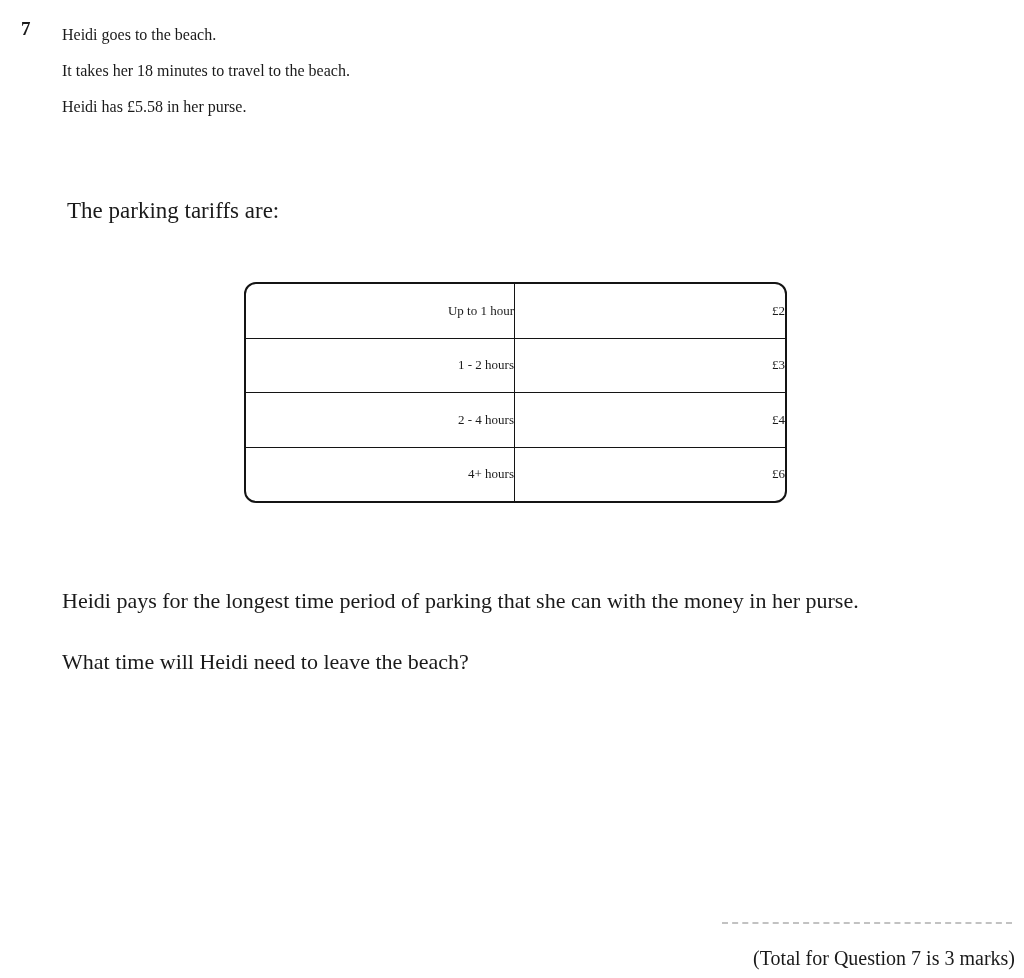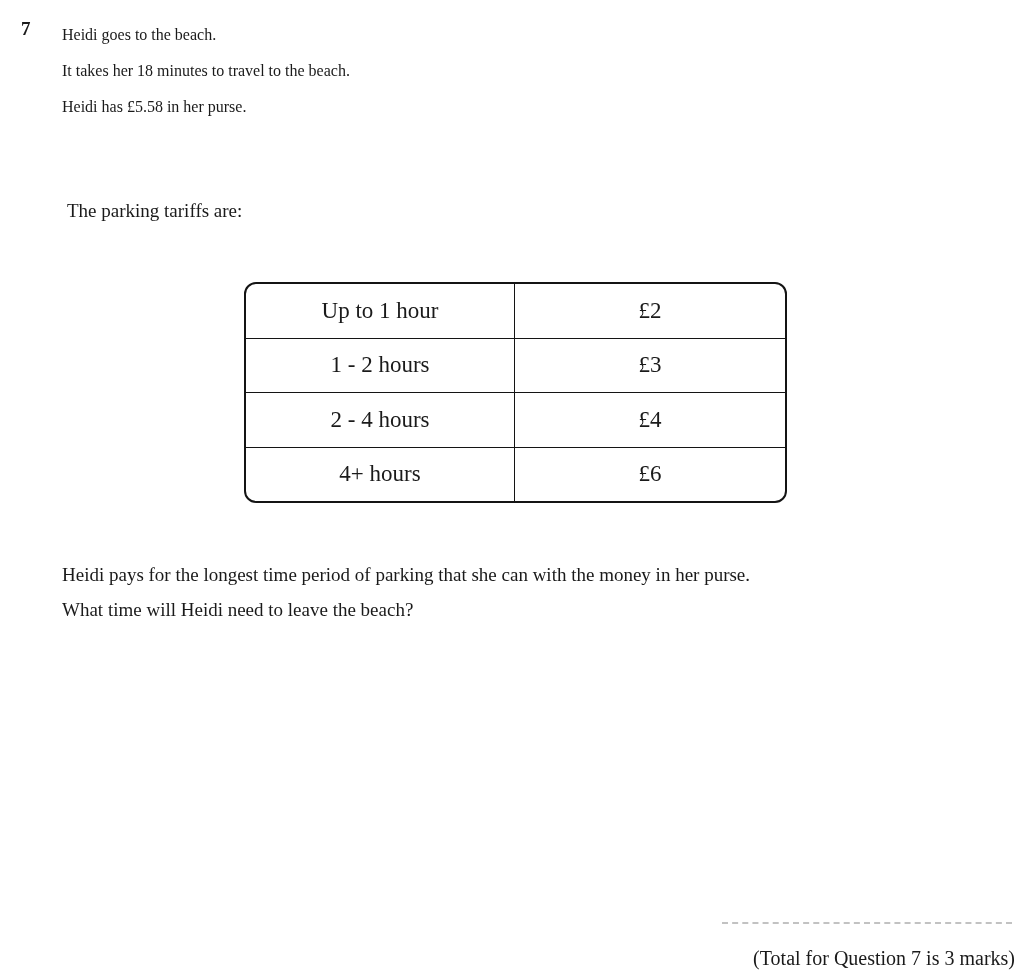--- a/index.html
+++ b/index.html
@@ -39,21 +39,21 @@
   .stem-line {
     font-size: 16px;
     line-height: 36px;
     white-space: nowrap;
   }
 
   .tariff-intro {
     position: absolute;
     left: 67px;
     top: 197px;
-    font-size: 19px;
+    font-size: 23px;
     line-height: 28px;
     white-space: nowrap;
   }
 
   
   .tariff-table-wrap {
     position: absolute;
     left: 244px;
     top: 282px;
     width: 542px;
@@ -63,22 +63,22 @@
     width: 542px;
     height: 214px;
     border-collapse: separate;
     border-spacing: 0;
     border: 2.2px solid #141414;
     border-radius: 12px;
     table-layout: fixed;
     background: #ffffff;
   }
   table.tariff td {
-    font-size: 23px;
-    text-align: center;
+    font-size: 13px;
+    text-align: right;
     vertical-align: middle;
     height: 53.5px;
     padding: 0;
   }
   table.tariff tr td.period {
     width: 268px;
     border-right: 1.7px solid #141414;
   }
   table.tariff tr td.price {
     width: 270px;
@@ -88,23 +88,24 @@
   }
 
   
   .closing {
     position: absolute;
     left: 62px;
     top: 557px;
     width: 930px;
   }
   .closing-line {
-    font-size: 19px;
+    font-size: 22px;
     line-height: 35px;
     white-space: nowrap;
+    margin-top: 26px;
   }
 
   
   .answer-space {
     position: absolute;
     left: 62px;
     top: 630px;
     width: 900px;
     height: 270px;
   }

